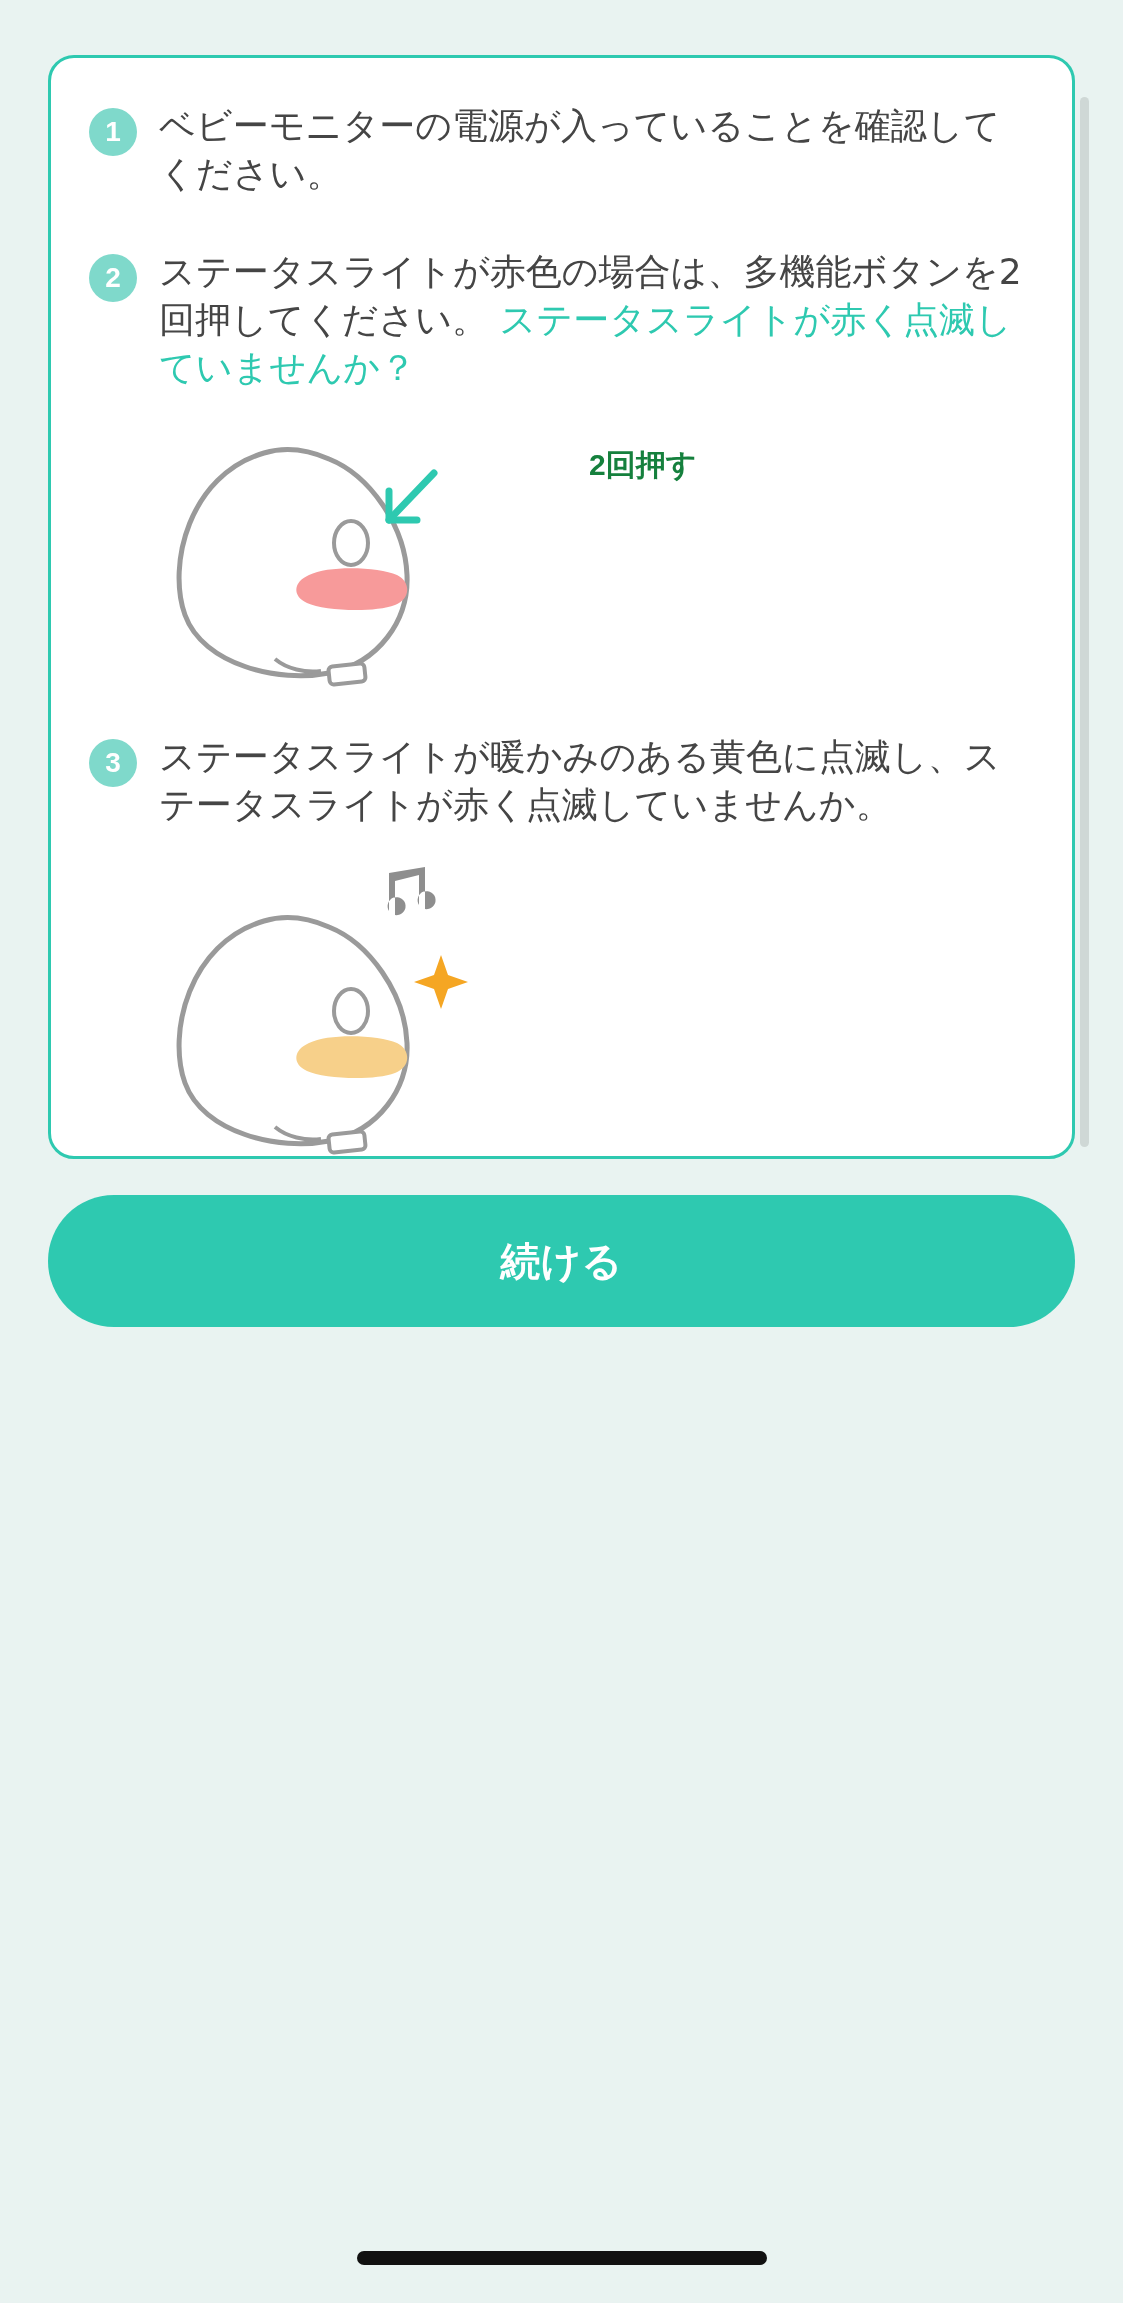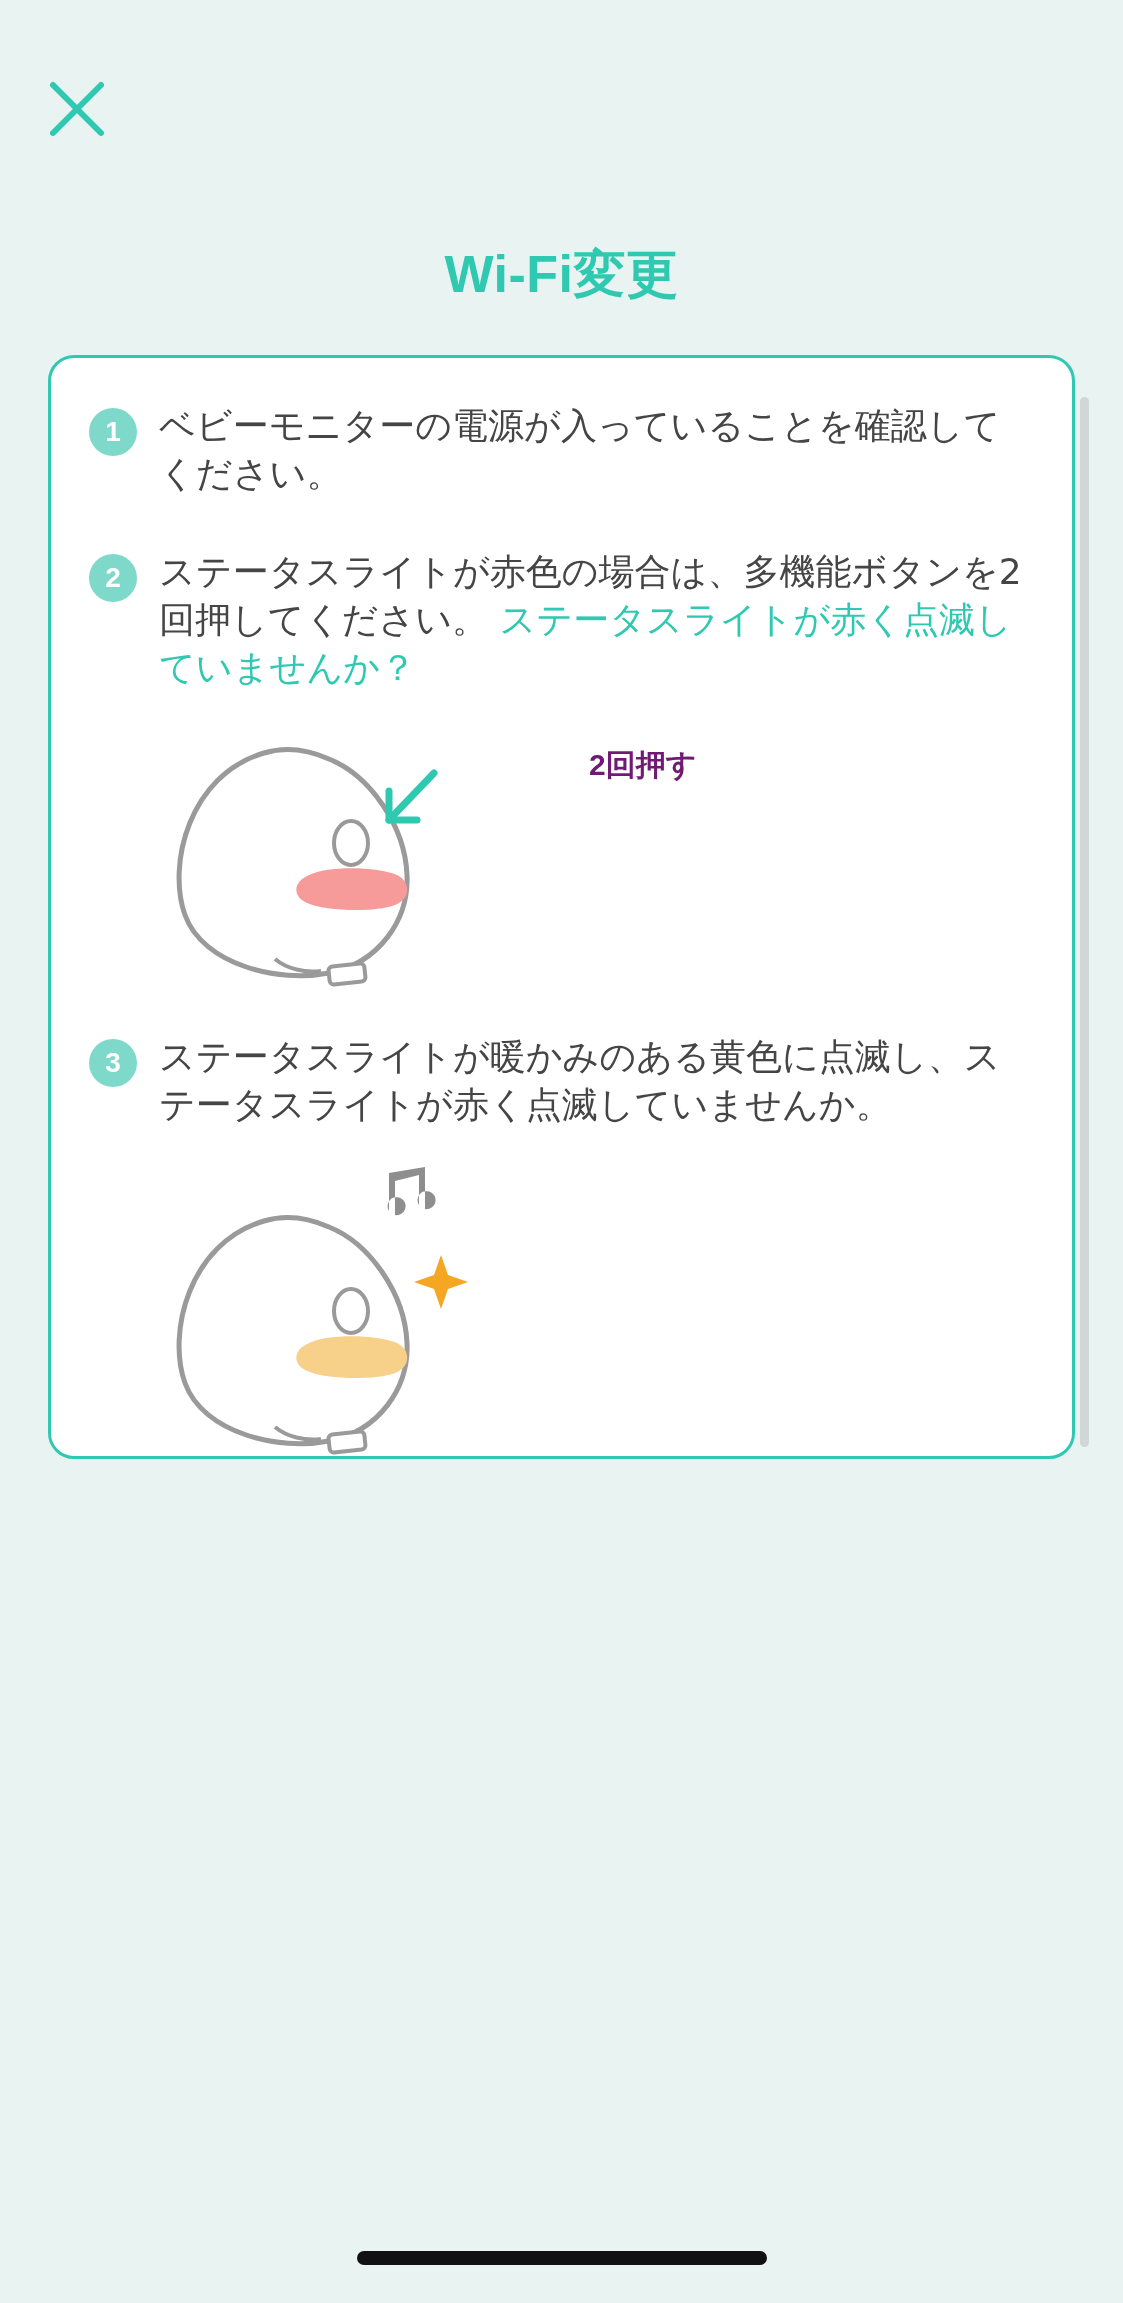--- a/index.html
+++ b/index.html
@@ -111,21 +111,21 @@
     height: 270px;
     margin-top: 24px;
   }
   .illus-2 { height: 280px; }
   .illus-3 { height: 300px; margin-top: 34px; }
 
   .press-label {
     position: absolute;
     left: 500px;
     top: 30px;
-    color: #701a75;
+    color: #15803d;
     font-size: 30px;
     font-weight: bold;
   }
 
   
   .continue-btn {
     margin: 36px 48px 0 48px;
     height: 132px;
     background: #2ec9b0;
     border-radius: 66px;
@@ -161,21 +161,20 @@
 
   <div class="close-btn">
     <span>
       <svg width="60" height="60" viewBox="0 0 60 60">
         <line x1="6" y1="6" x2="54" y2="54" stroke="#2ec9b0" stroke-width="6" stroke-linecap="round"></line>
         <line x1="54" y1="6" x2="6" y2="54" stroke="#2ec9b0" stroke-width="6" stroke-linecap="round"></line>
       </svg>
     </span>
   </div>
 
-  <div class="page-title">Wi-Fi変更</div>
 
   <div class="card-wrap">
     <div class="card">
 
       <div class="step">
         <div class="step-num">1</div>
         <div class="step-text">ベビーモニターの電源が入っていることを確認してください。</div>
       </div>
 
       <div class="step step-block-2">
@@ -219,15 +218,16 @@
           <g fill="#f5a623">
             <path d="M352 92 L359 112 L379 119 L359 126 L352 146 L345 126 L325 119 L345 112 Z"></path>
           </g>
         </svg>
       </div>
 
     </div>
     <div class="scrollbar"></div>
   </div>
 
+  <button class="continue-btn">続ける</button>
 
   <div class="home-indicator"></div>
 </div>
 
 </body></html>

